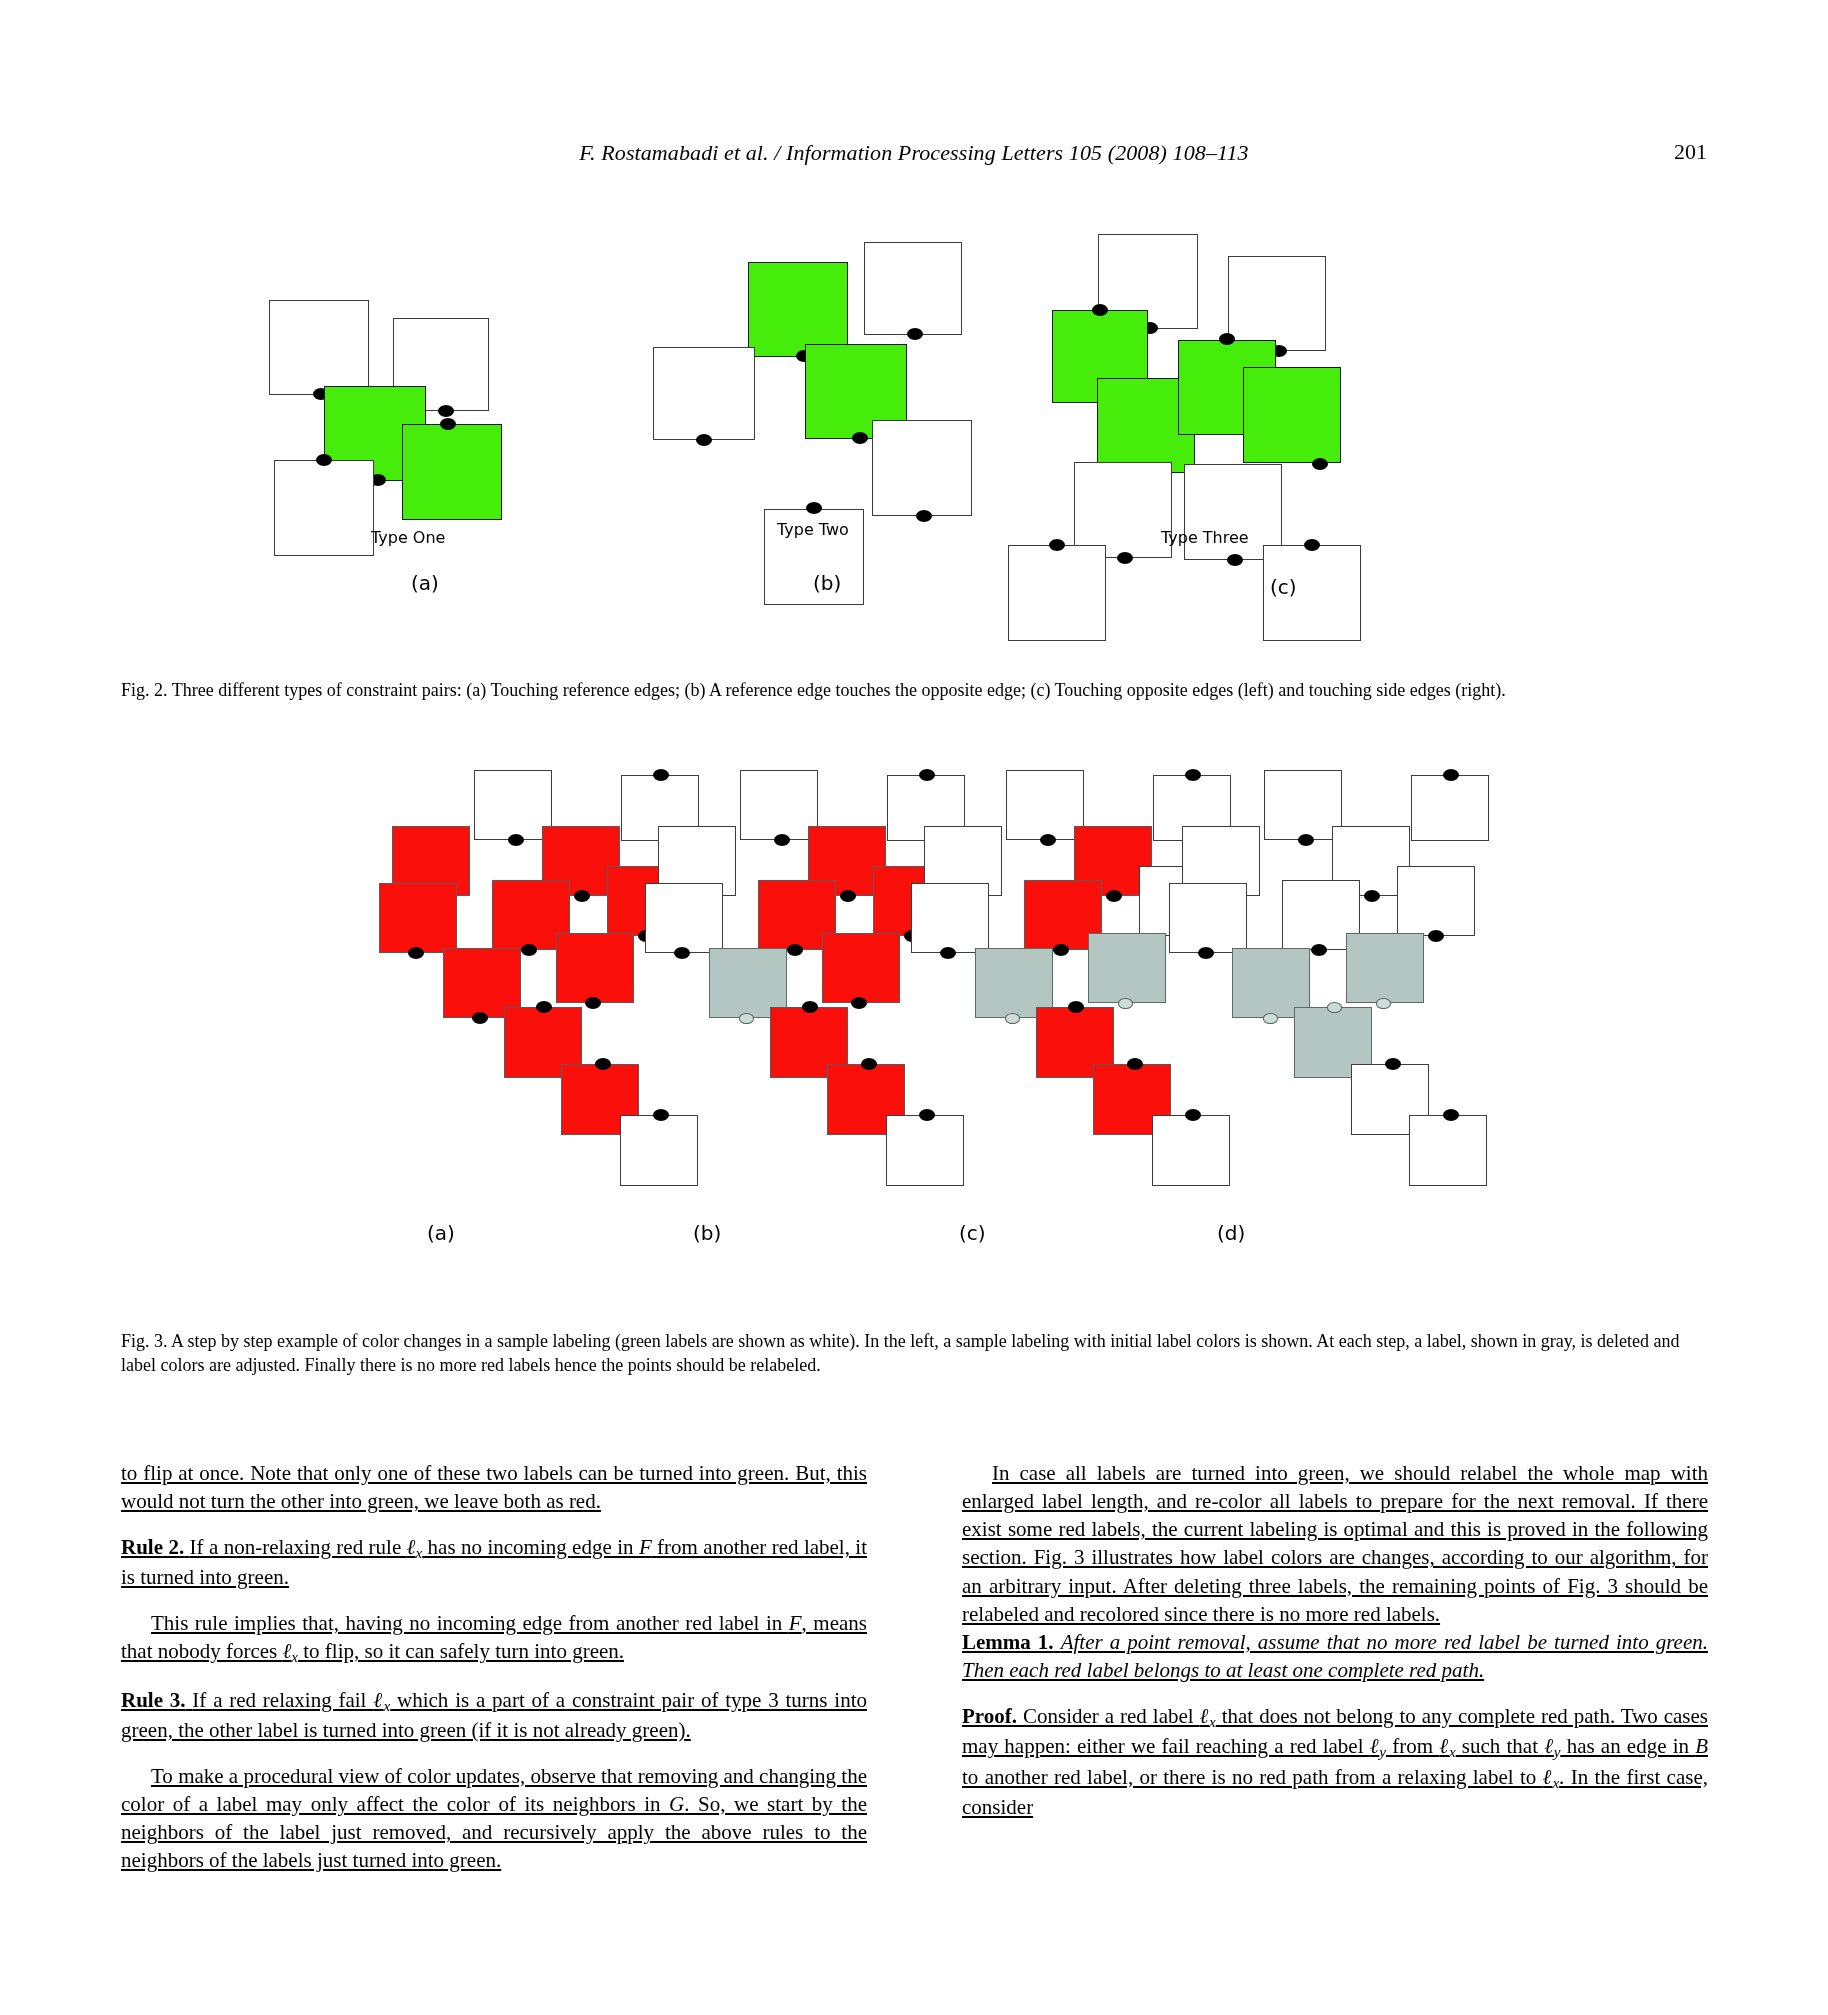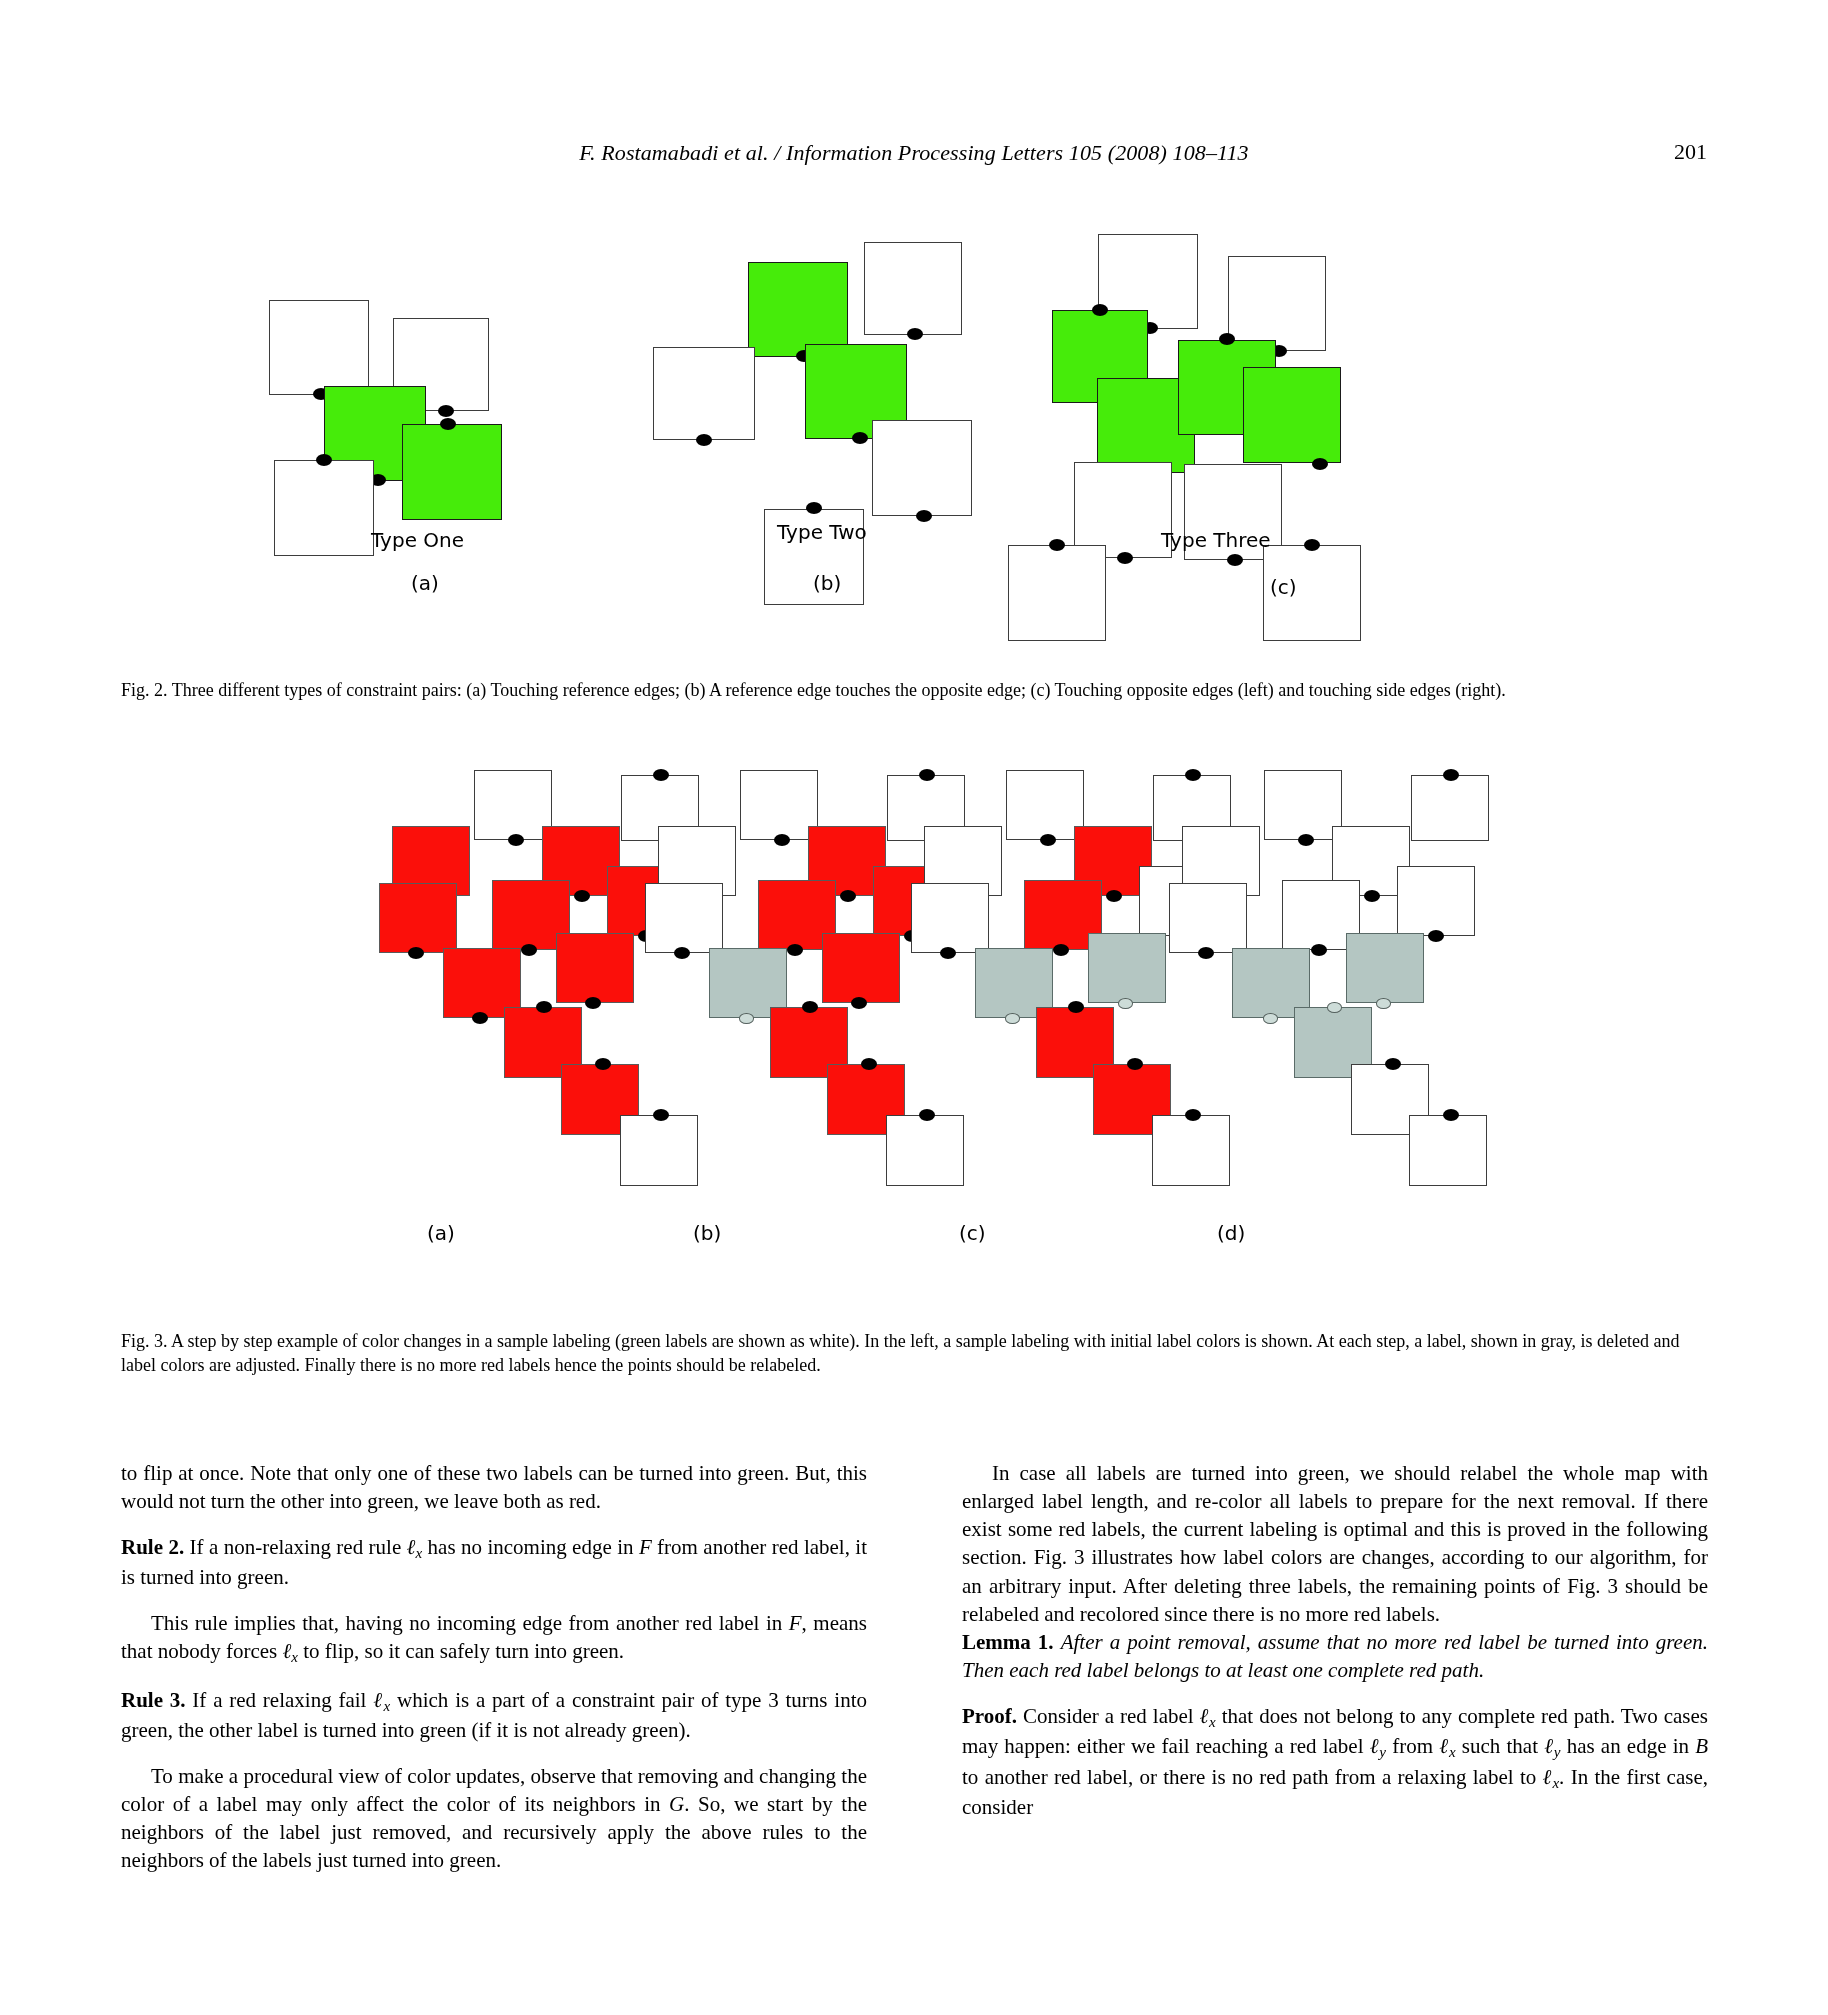--- a/index.html
+++ b/index.html
@@ -72,21 +72,21 @@
   .dot.hollow {
     background: #cddcd8;
     border: 1.2px solid #56625f;
     width: 14.5px;
     height: 10.5px;
     box-sizing: border-box;
   }
   .typelabel {
     position: absolute;
     font-family: "DejaVu Sans", "Liberation Sans", sans-serif;
-    font-size: 20px;
+    font-size: 16px;
     color: #000000;
     white-space: nowrap;
   }
   .panlabel {
     position: absolute;
     font-family: "DejaVu Sans", "Liberation Sans", sans-serif;
     font-size: 20px;
     color: #000000;
     white-space: nowrap;
   }
@@ -114,20 +114,21 @@
   
   .col {
     position: absolute;
     top: 1459px;
     width: 746px;
     font-size: 21px;
     line-height: 1.34;
     text-align: justify;
     text-justify: inter-word;
     hyphens: manual;
+    text-decoration: underline;
   }
   #col-left  { left: 121px; }
   #col-right { left: 962px; }
 
   .col p { margin: 0 0 0 0; text-indent: 0; }
   .col p.indent { text-indent: 30px; }
   .col p.gap { margin-top: 17.7px; }
   .col .lead { font-weight: bold; }
   .col .ital { font-style: italic; }
   .sec-head {

